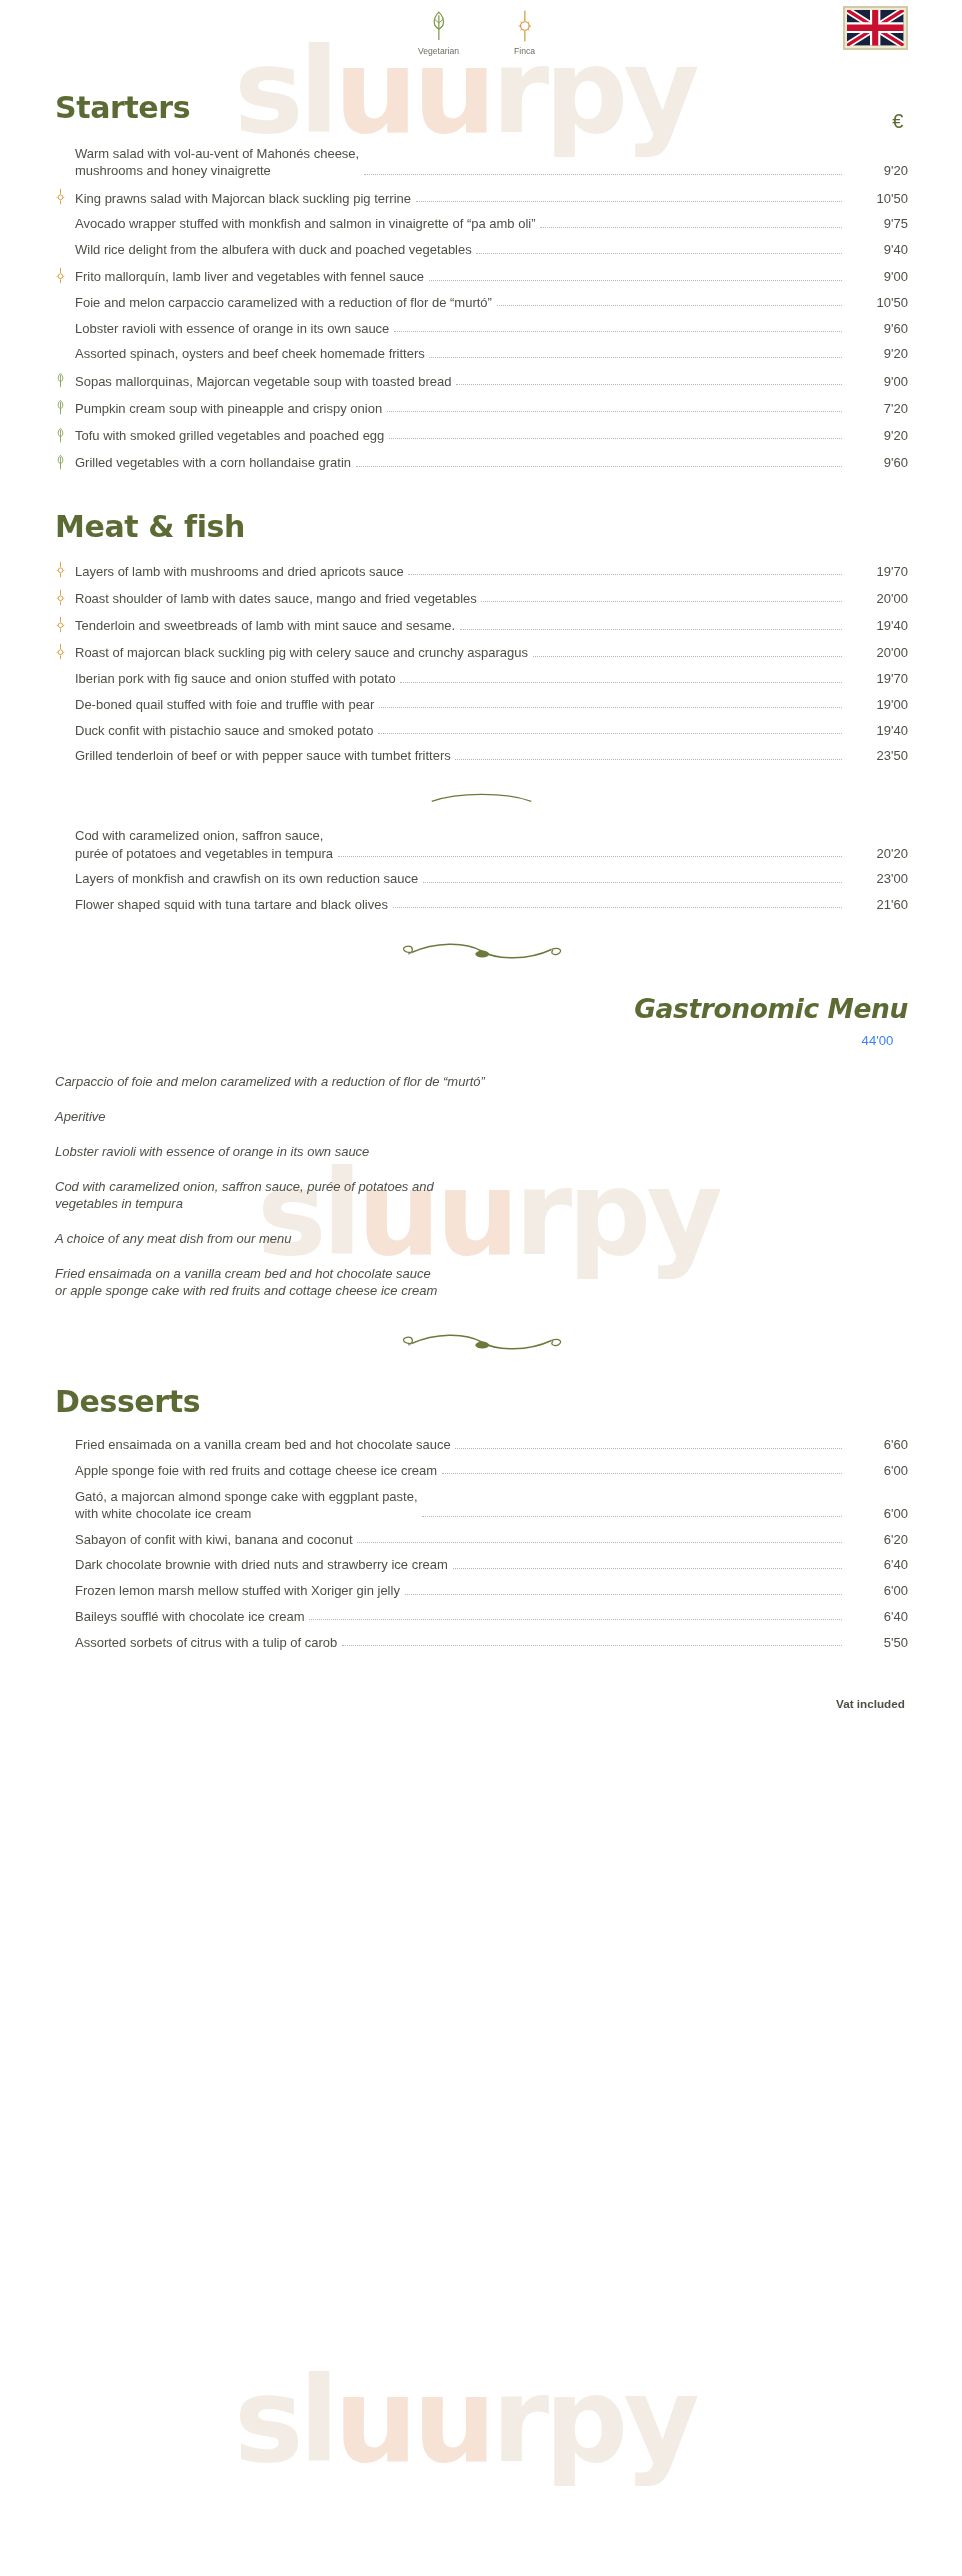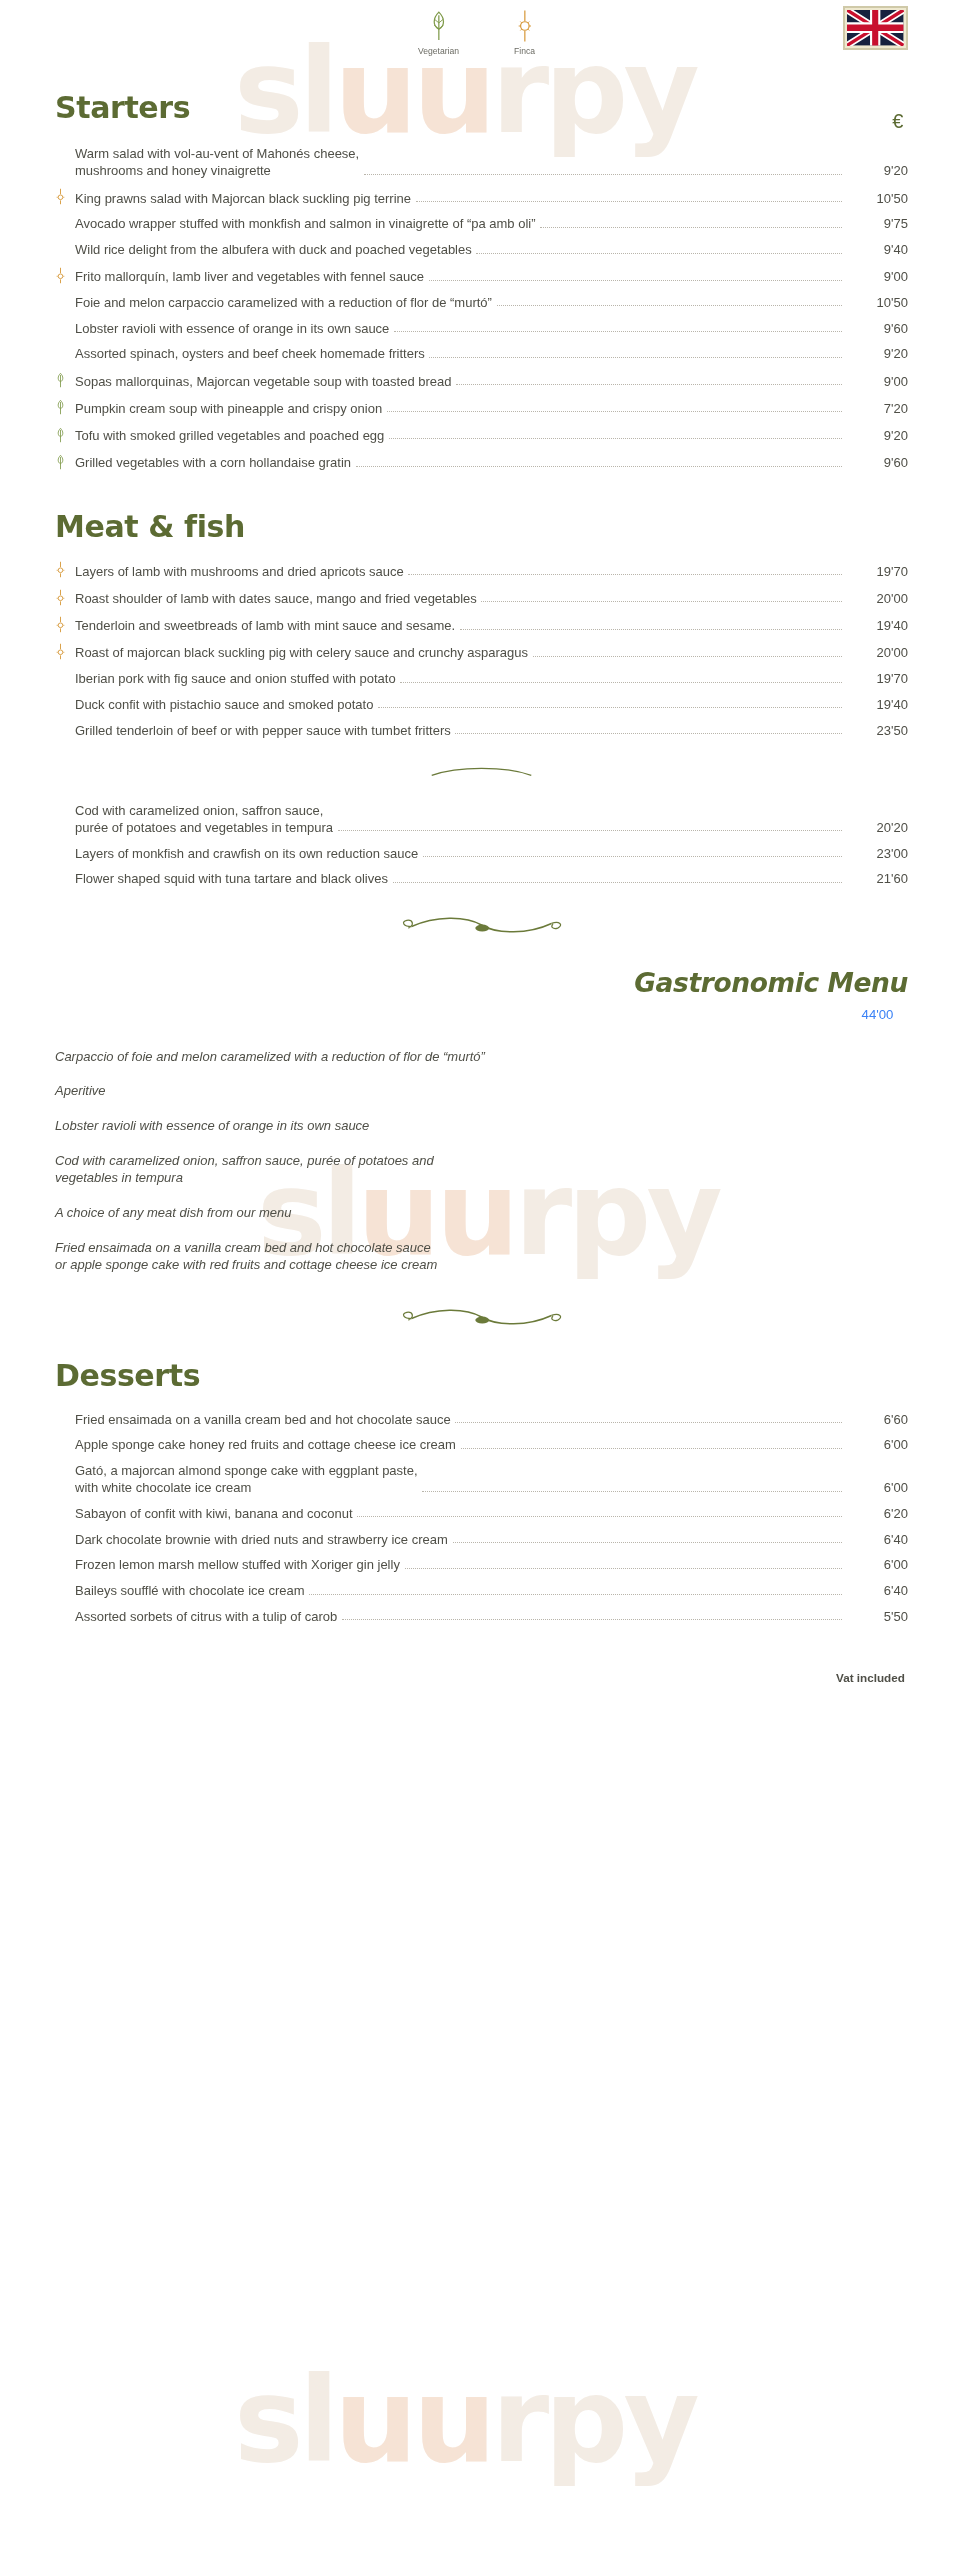--- a/index.html
+++ b/index.html
@@ -433,20 +433,26 @@
       <div class="price">20'00</div>
     </div>
 
     <div class="row">
       <div class="mark"></div>
       <div class="name">Iberian pork with fig sauce and onion stuffed with potato</div>
       <div class="dots"></div>
       <div class="price">19'70</div>
     </div>
 
+    <div class="row">
+      <div class="mark"></div>
+      <div class="name">De-boned quail stuffed with foie and truffle with pear</div>
+      <div class="dots"></div>
+      <div class="price">19'00</div>
+    </div>
 
     <div class="row">
       <div class="mark"></div>
       <div class="name">Duck confit with pistachio sauce and smoked potato</div>
       <div class="dots"></div>
       <div class="price">19'40</div>
     </div>
 
     <div class="row">
       <div class="mark"></div>
@@ -531,21 +537,21 @@
 
     <div class="row">
       <div class="mark"></div>
       <div class="name">Fried ensaimada on a vanilla cream bed and hot chocolate sauce</div>
       <div class="dots"></div>
       <div class="price">6'60</div>
     </div>
 
     <div class="row">
       <div class="mark"></div>
-      <div class="name">Apple sponge cake honey red fruits and cottage cheese ice cream</div>
+      <div class="name">Apple sponge foie with red fruits and cottage cheese ice cream</div>
       <div class="dots"></div>
       <div class="price">6'00</div>
     </div>
 
     <div class="row multiline">
       <div class="mark"></div>
       <div class="name">Gató, a majorcan almond sponge cake with eggplant paste,
 with white chocolate ice cream</div>
       <div class="dots"></div>
       <div class="price">6'00</div>

